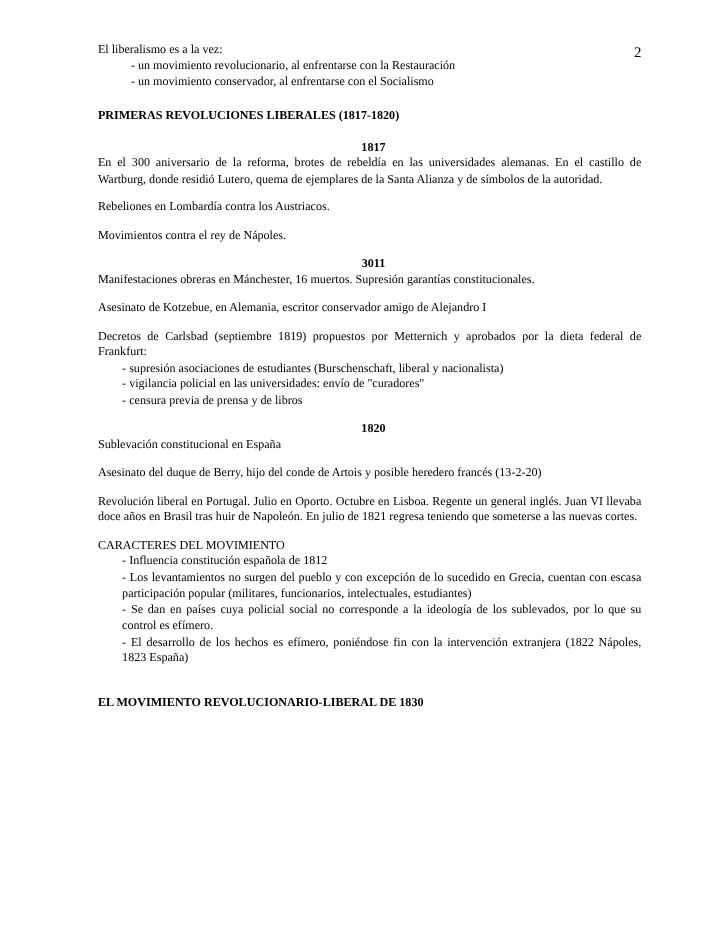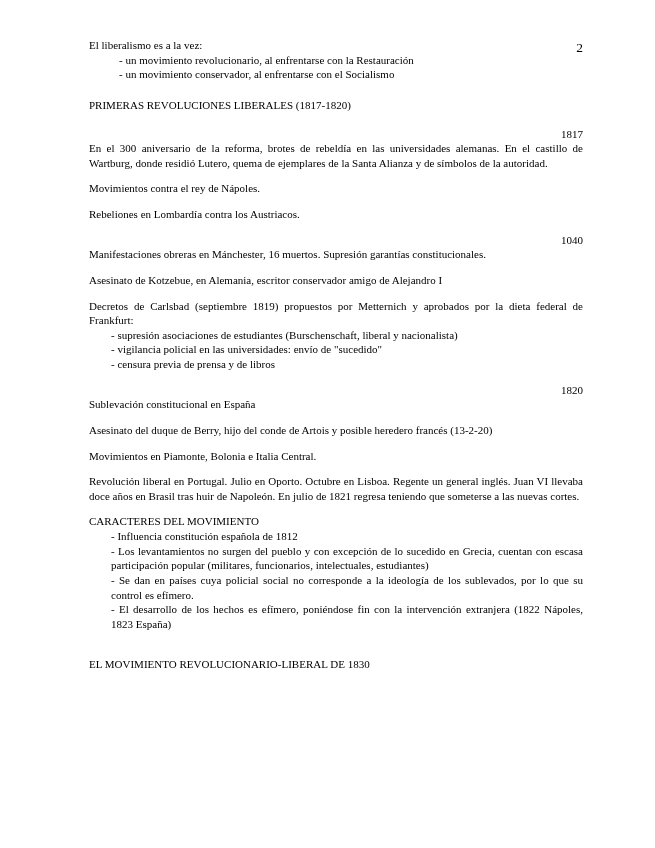--- a/index.html
+++ b/index.html
@@ -41,32 +41,33 @@
   }
   .indent-line {
     display: block;
     padding-left: 30px;
   }
   .indent-line2 {
     display: block;
     padding-left: 22px;
   }
   .heading {
-    font-weight: normal;
+    font-weight: bold;
     margin: 16px 0 14px 0;
   }
   .heading-gap-top {
     margin-top: 26px;
   }
   .year {
     display: block;
     padding-left: 7px;
   }
   .no-just {
-    text-align: right;
+    text-align: center;
+    font-weight: bold;
   }
 </style>
 </head>
 <body>
 
 <div class="page">
 
   <div class="page-number">2</div>
 
   <div class="content">
@@ -82,51 +83,50 @@
     </p>
 
 
     <p class="heading">PRIMERAS REVOLUCIONES LIBERALES (1817-1820)</p>
 
     <p class="tight no-just">
       <span class="year">1817</span>
     </p>
     <p>En el 300 aniversario de la reforma, brotes de rebeldía en las universidades alemanas. En el castillo de Wartburg, donde residió Lutero, quema de ejemplares de la Santa Alianza y de símbolos de la autoridad.</p>
 
+    <p>Rebeliones en Lombardía contra los Austriacos.</p>
+
     <p>Movimientos contra el rey de Nápoles.</p>
 
-    <p>Rebeliones en Lombardía contra los Austriacos.</p>
-
     <p class="tight no-just">
-      <span class="year">1040</span>
+      <span class="year">3011</span>
     </p>
     <p>Manifestaciones obreras en Mánchester, 16 muertos. Supresión garantías constitucionales.</p>
 
     <p>Asesinato de Kotzebue, en Alemania, escritor conservador amigo de Alejandro I</p>
 
     <p class="tight">Decretos de Carlsbad (septiembre 1819) propuestos por Metternich y aprobados por la dieta federal de Frankfurt:</p>
     <p class="tight">
       <span class="indent-line2">- supresión asociaciones de estudiantes (Burschenschaft, liberal y nacionalista)</span>
     </p>
     <p class="tight">
-      <span class="indent-line2">- vigilancia policial en las universidades: envío de "sucedido"</span>
+      <span class="indent-line2">- vigilancia policial en las universidades: envío de "curadores"</span>
     </p>
     <p>
       <span class="indent-line2">- censura previa de prensa y de libros</span>
     </p>
 
     <p class="tight no-just">
       <span class="year">1820</span>
     </p>
     <p>Sublevación constitucional en España</p>
 
     <p>Asesinato del duque de Berry, hijo del conde de Artois y posible heredero francés (13-2-20)</p>
 
 
-    <p>Movimientos en Piamonte, Bolonia e Italia Central.</p>
 
     <p>Revolución liberal en Portugal. Julio en Oporto. Octubre en Lisboa. Regente un general inglés. Juan VI llevaba doce años en Brasil tras huir de Napoleón. En julio de 1821 regresa teniendo que someterse a las nuevas cortes.</p>
 
     <p class="tight">CARACTERES DEL MOVIMIENTO</p>
     <p class="tight">
       <span class="indent-line2">- Influencia constitución española de 1812</span>
     </p>
     <p class="tight">
       <span class="indent-line2">- Los levantamientos no surgen del pueblo y con excepción de lo sucedido en Grecia, cuentan con escasa participación popular (militares, funcionarios, intelectuales, estudiantes)</span>
     </p>

